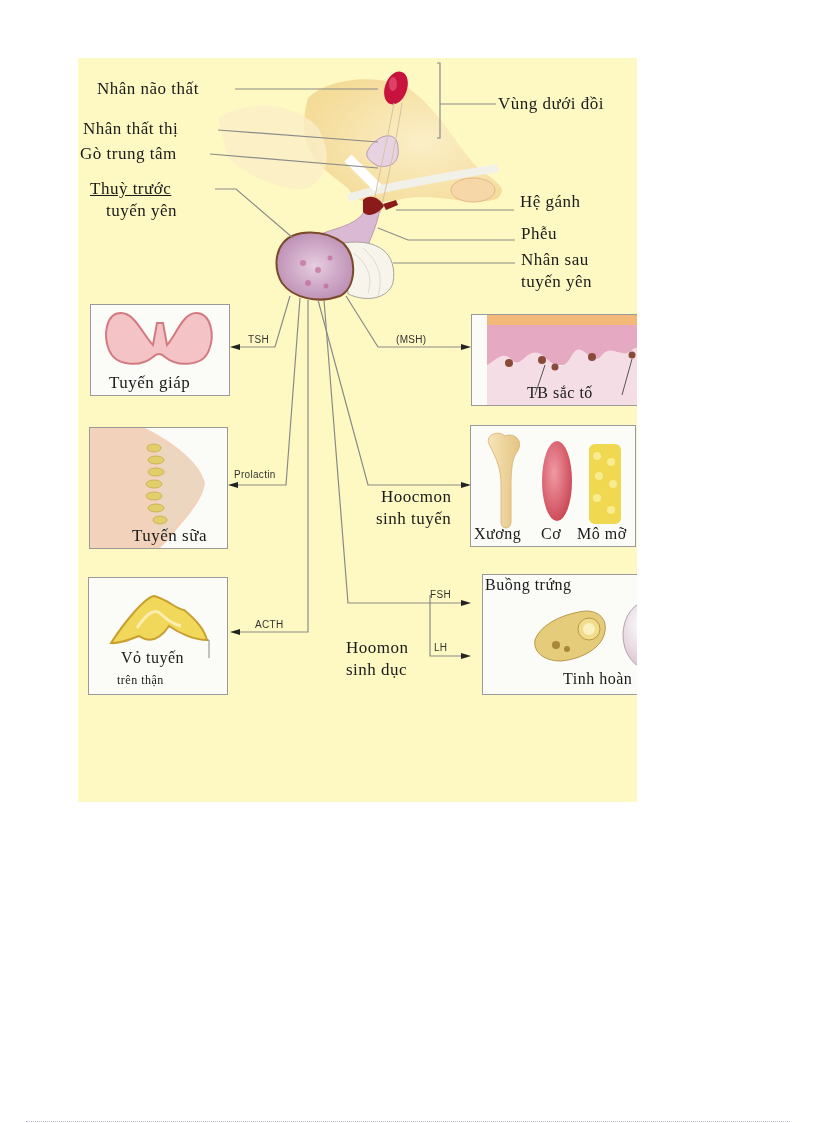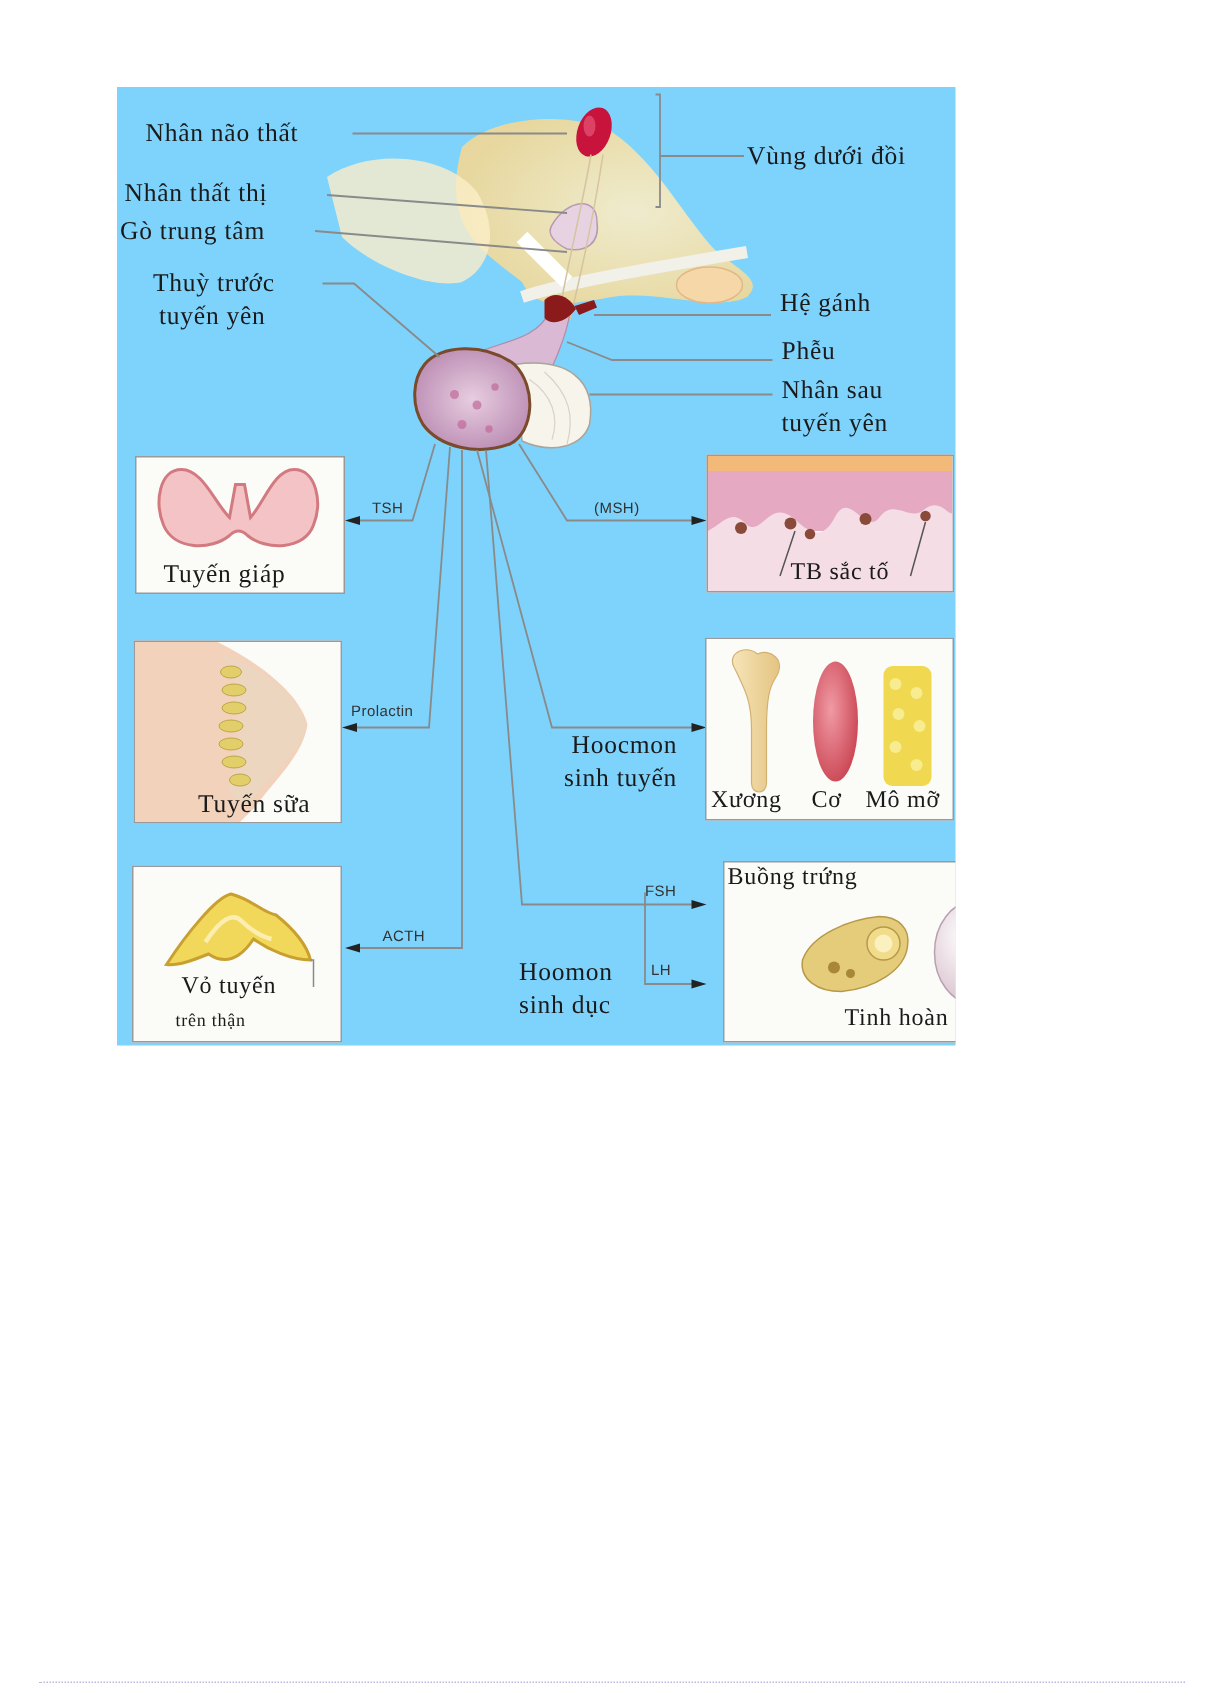--- a/index.html
+++ b/index.html
@@ -1,19 +1,19 @@
 <!DOCTYPE html>
 <html><head>
 <meta charset="utf-8">
 <style>
   html, body { margin:0; padding:0; }
   body { width:816px; height:1123px; background:#ffffff; position:relative; overflow:hidden;
          font-family:"Liberation Serif","DejaVu Serif",serif; }
-  #figure { position:absolute; left:78px; top:58px; width:559px; height:639px;
-            background:#7dd3fc; overflow:hidden; }
+  #figure { position:absolute; left:78px; top:58px; width:559px; height:744px;
+            background:#fef9c3; overflow:hidden; }
   .lbl { position:absolute; font-family:"Liberation Serif","DejaVu Serif",serif;
          font-size:17px; color:#1a1a1a; line-height:20px; white-space:nowrap; letter-spacing:0.5px; }
   .hl { position:absolute; font-family:"Liberation Sans","DejaVu Sans",sans-serif;
         font-size:10px; color:#333; white-space:nowrap; letter-spacing:0.3px; }
   .box { position:absolute; border:1.5px solid #9a9a9a; background:#fbfbf8; overflow:hidden; }
   svg.lines { position:absolute; left:0; top:0; }
   .footer-line { position:absolute; left:26px; right:26px; top:1121px; border-top:1px dotted #b8b8e0; }
 </style>
 </head>
 <body>
@@ -109,21 +109,21 @@
       <polygon points="393,427 383,424 383,430"></polygon>
       <polygon points="152,574 162,571 162,577"></polygon>
       <polygon points="393,545 383,542 383,548"></polygon>
       <polygon points="393,598 383,595 383,601"></polygon>
     </g>
   </svg>
 
   <div class="lbl" style="left:19px;top:21px;">Nhân não thất</div>
   <div class="lbl" style="left:5px;top:61px;">Nhân thất thị</div>
   <div class="lbl" style="left:2px;top:86px;">Gò trung tâm</div>
-  <div class="lbl" style="left:24px;top:121px;">Thuỳ trước</div>
+  <div class="lbl" style="left:12px;top:121px;text-decoration:underline;">Thuỳ trước</div>
   <div class="lbl" style="left:28px;top:143px;">tuyến yên</div>
   <div class="lbl" style="left:420px;top:36px;">Vùng dưới đồi</div>
   <div class="lbl" style="left:442px;top:134px;">Hệ gánh</div>
   <div class="lbl" style="left:443px;top:166px;">Phễu</div>
   <div class="lbl" style="left:443px;top:192px;">Nhân sau</div>
   <div class="lbl" style="left:443px;top:214px;">tuyến yên</div>
 
   <div class="hl" style="left:170px;top:276px;">TSH</div>
   <div class="hl" style="left:318px;top:276px;">(MSH)</div>
   <div class="hl" style="left:156px;top:411px;">Prolactin</div>
@@ -135,21 +135,21 @@
   <div class="hl" style="left:352px;top:531px;">FSH</div>
   <div class="hl" style="left:356px;top:584px;">LH</div>
 
   <div class="box" style="left:12px;top:246px;width:138px;height:90px;">
     <svg width="138" height="70" viewBox="0 0 138 70">
       <path d="M30,8 C15,8 12,30 18,45 C25,62 50,62 62,52 C66,48 70,48 74,52 C86,62 112,62 118,45 C124,30 120,8 105,8 C92,8 85,30 76,40 L72,18 L66,18 L62,40 C52,30 44,8 30,8 Z" fill="#f4c3c6" stroke="#d27a80" stroke-width="2"></path>
     </svg>
     <div class="lbl" style="left:18px;top:68px;">Tuyến giáp</div>
   </div>
 
-  <div class="box" style="left:393px;top:245px;width:163px;height:90px;">
+  <div class="box" style="left:393px;top:256px;width:163px;height:90px;padding-left:15px;">
     <svg width="163" height="90" viewBox="0 0 163 90">
       <rect x="0" y="0" width="163" height="14" fill="#f2b978"></rect>
       <rect x="0" y="10" width="163" height="40" fill="#e6a9c2"></rect>
       <path d="M0,50 C10,45 15,35 25,45 C35,55 40,30 55,40 C65,48 75,60 85,40 C95,22 105,55 115,40 C125,28 135,45 145,35 C155,28 160,40 163,38 L163,90 L0,90 Z" fill="#f5dde6"></path>
       <circle cx="22" cy="48" r="4" fill="#8a4a3a"></circle>
       <circle cx="55" cy="45" r="4" fill="#8a4a3a"></circle>
       <circle cx="68" cy="52" r="3.5" fill="#8a4a3a"></circle>
       <circle cx="105" cy="42" r="4" fill="#8a4a3a"></circle>
       <circle cx="145" cy="40" r="3.5" fill="#8a4a3a"></circle>
       <line x1="58" y1="50" x2="48" y2="80" stroke="#555" stroke-width="1"></line>

